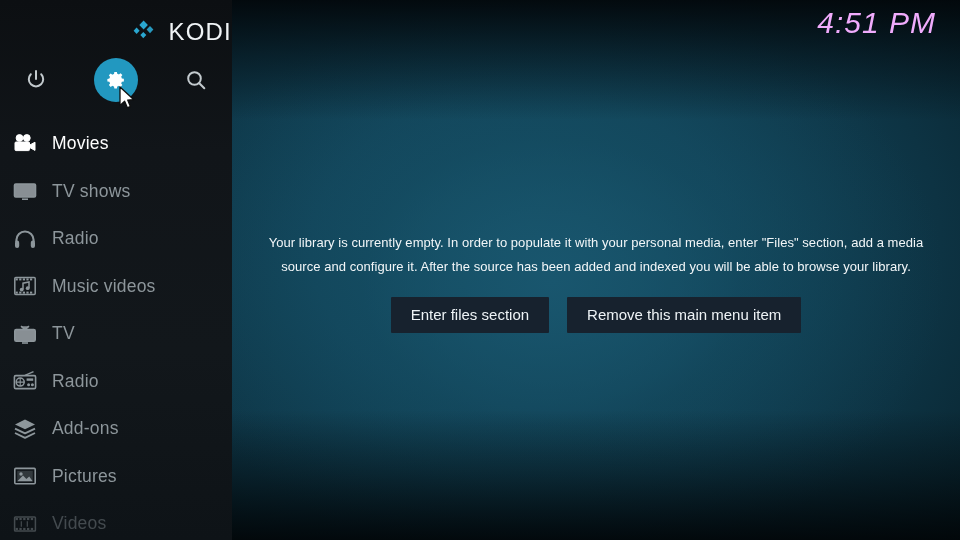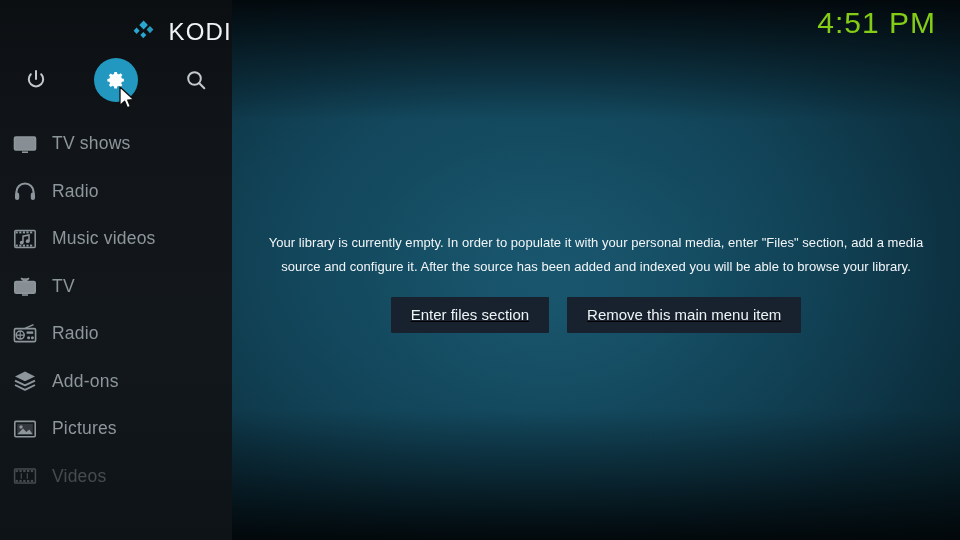--- a/index.html
+++ b/index.html
@@ -148,23 +148,24 @@
   .menu-item.sel .menu-label { color: #ffffff; }
   .menu-item.sel .menu-icon svg { fill: #ffffff; stroke: #ffffff; }
   .menu-item.dim { opacity: 0.42; }
   .menu-icon svg { fill: #888f94; }
 
   
   .clock {
     position: absolute;
     right: 24px; top: 6px;
     font-size: 30px;
-    color: #84cc16;
+    color: #f0abfc;
     font-weight: 300;
     letter-spacing: 1px;
+    font-style: italic;
   }
 
   
   .content {
     position: absolute;
     left: 232px; top: 0;
     width: 728px; height: 540px;
     display: flex;
     flex-direction: column;
     align-items: center;
@@ -176,21 +177,20 @@
     text-align: center;
     color: #f2f6f8;
     font-size: 13px;
     line-height: 23.5px;
     letter-spacing: 0.05px;
   }
   .btn-row {
     margin-top: 19px;
     display: flex;
     gap: 18px;
-    text-decoration: underline;
   }
   .btn {
     background: #17222e;
     color: #eef3f6;
     font-size: 15px;
     padding: 0 20px;
     height: 36px;
     line-height: 36px;
     border: none;
     border-radius: 1px;
@@ -255,20 +255,31 @@
         <svg width="24" height="24" viewBox="0 0 24 24" fill="none" stroke="#c3cace" stroke-width="2" stroke-linecap="round">
           <circle cx="10.5" cy="10.5" r="6.3"></circle>
           <path d="M15.3 15.3 L20.3 20.3"></path>
         </svg>
       </div>
 
     </div>
 
     <div class="menu">
 
+      <div class="menu-item sel">
+        <span class="menu-icon">
+          <svg width="26" height="26" viewBox="0 0 26 26">
+            <circle cx="7.5" cy="7" r="3.4" fill="#fff"></circle>
+            <circle cx="14.8" cy="7" r="3.4" fill="#fff"></circle>
+            <rect x="3" y="11" width="14.5" height="8.6" rx="1" fill="#fff"></rect>
+            <path d="M17.8 14 L23 11.2 L23 19.4 L17.8 16.6 Z" fill="#fff"></path>
+          </svg>
+        </span>
+        <span class="menu-label">Movies</span>
+      </div>
 
       <div class="menu-item">
         <span class="menu-icon">
           <svg width="26" height="26" viewBox="0 0 26 26" fill="none" stroke="#8d969b" stroke-width="1.6">
             <rect x="2.5" y="6" width="21" height="13" rx="1.3"></rect>
             <path d="M10 21.2 L16 21.2" stroke-width="1.6"></path>
           </svg>
         </span>
         <span class="menu-label">TV shows</span>
       </div>

